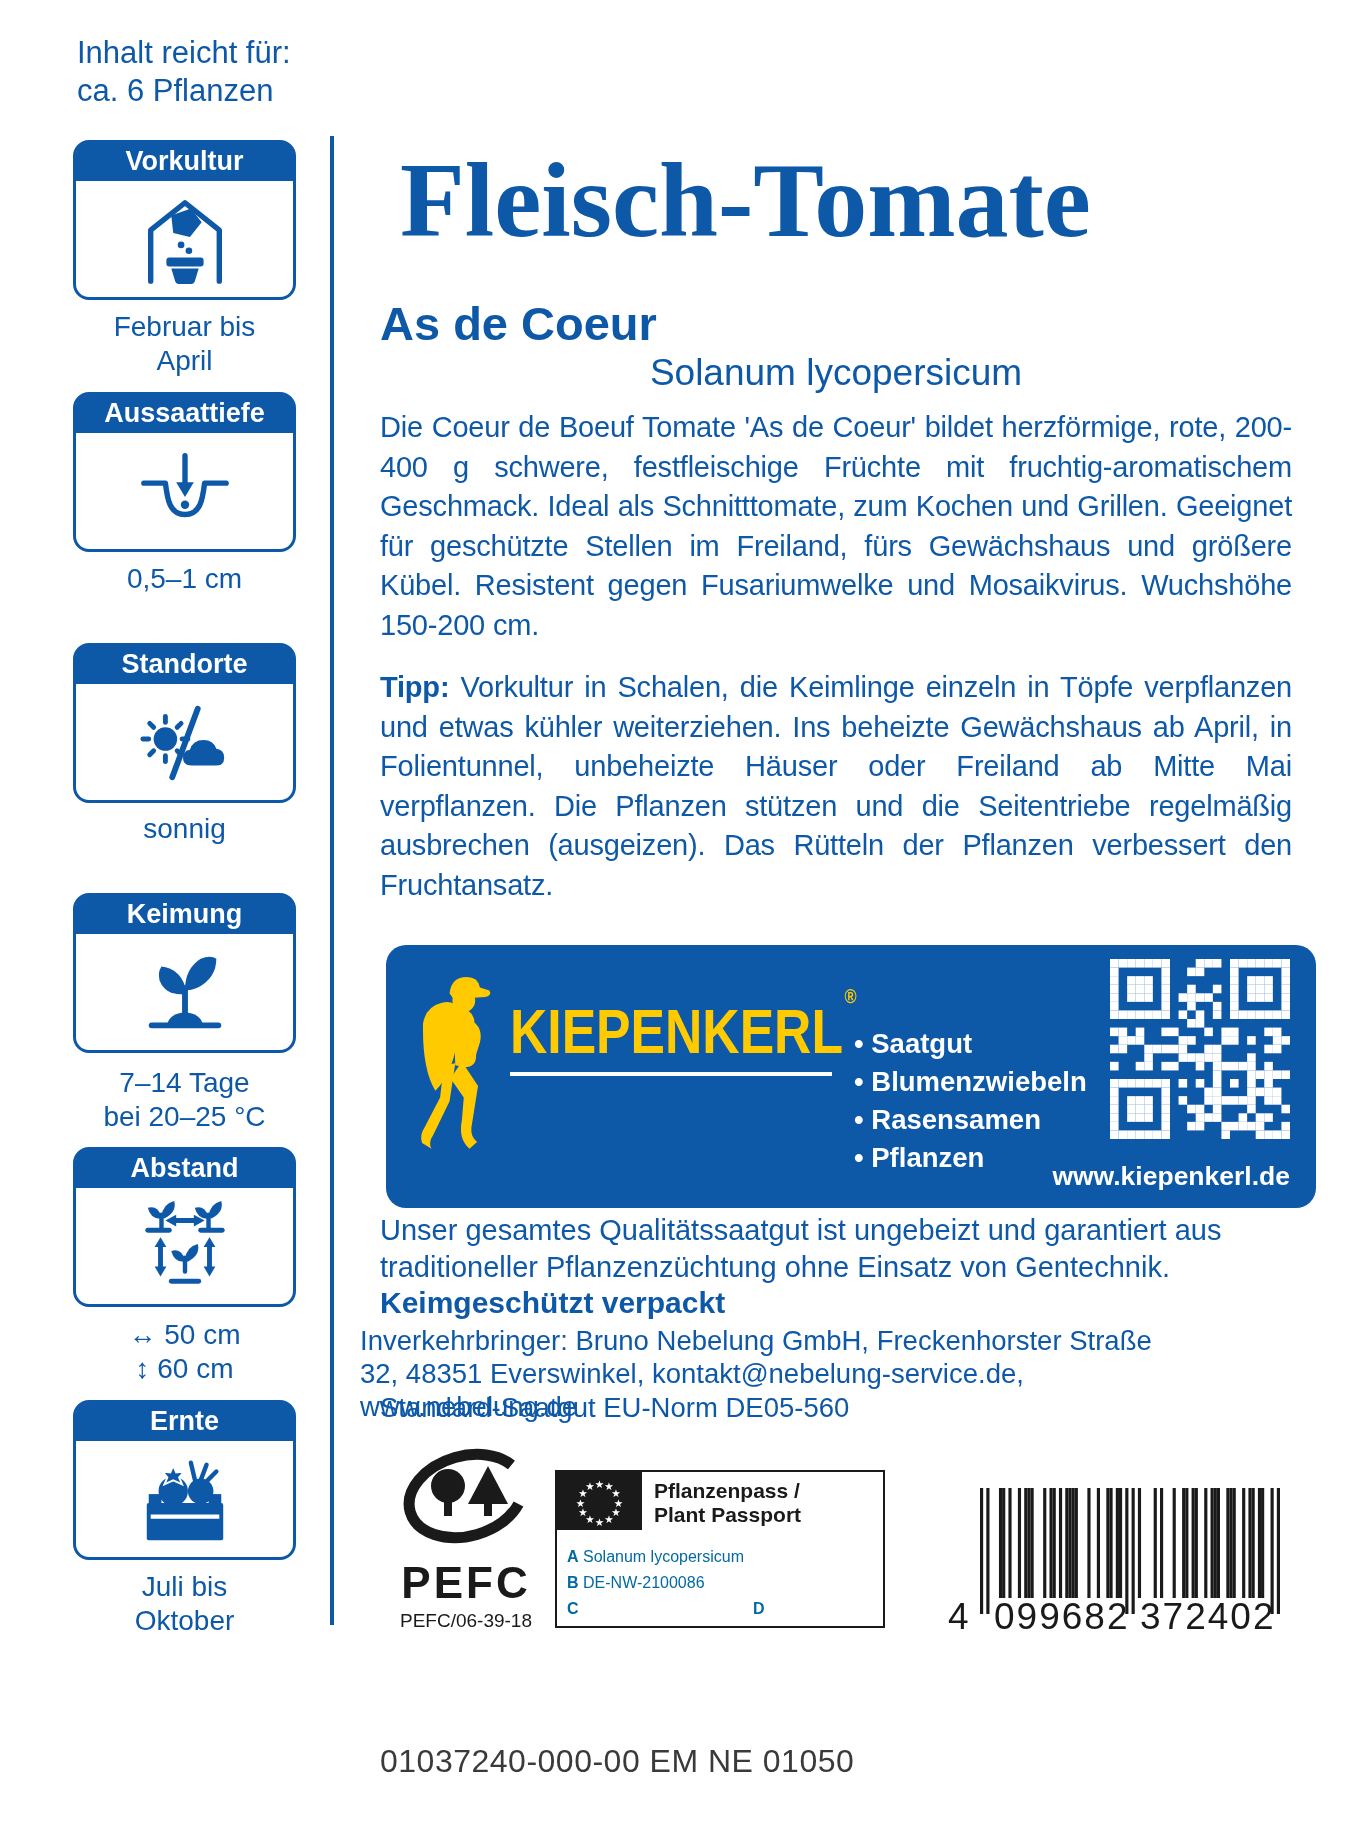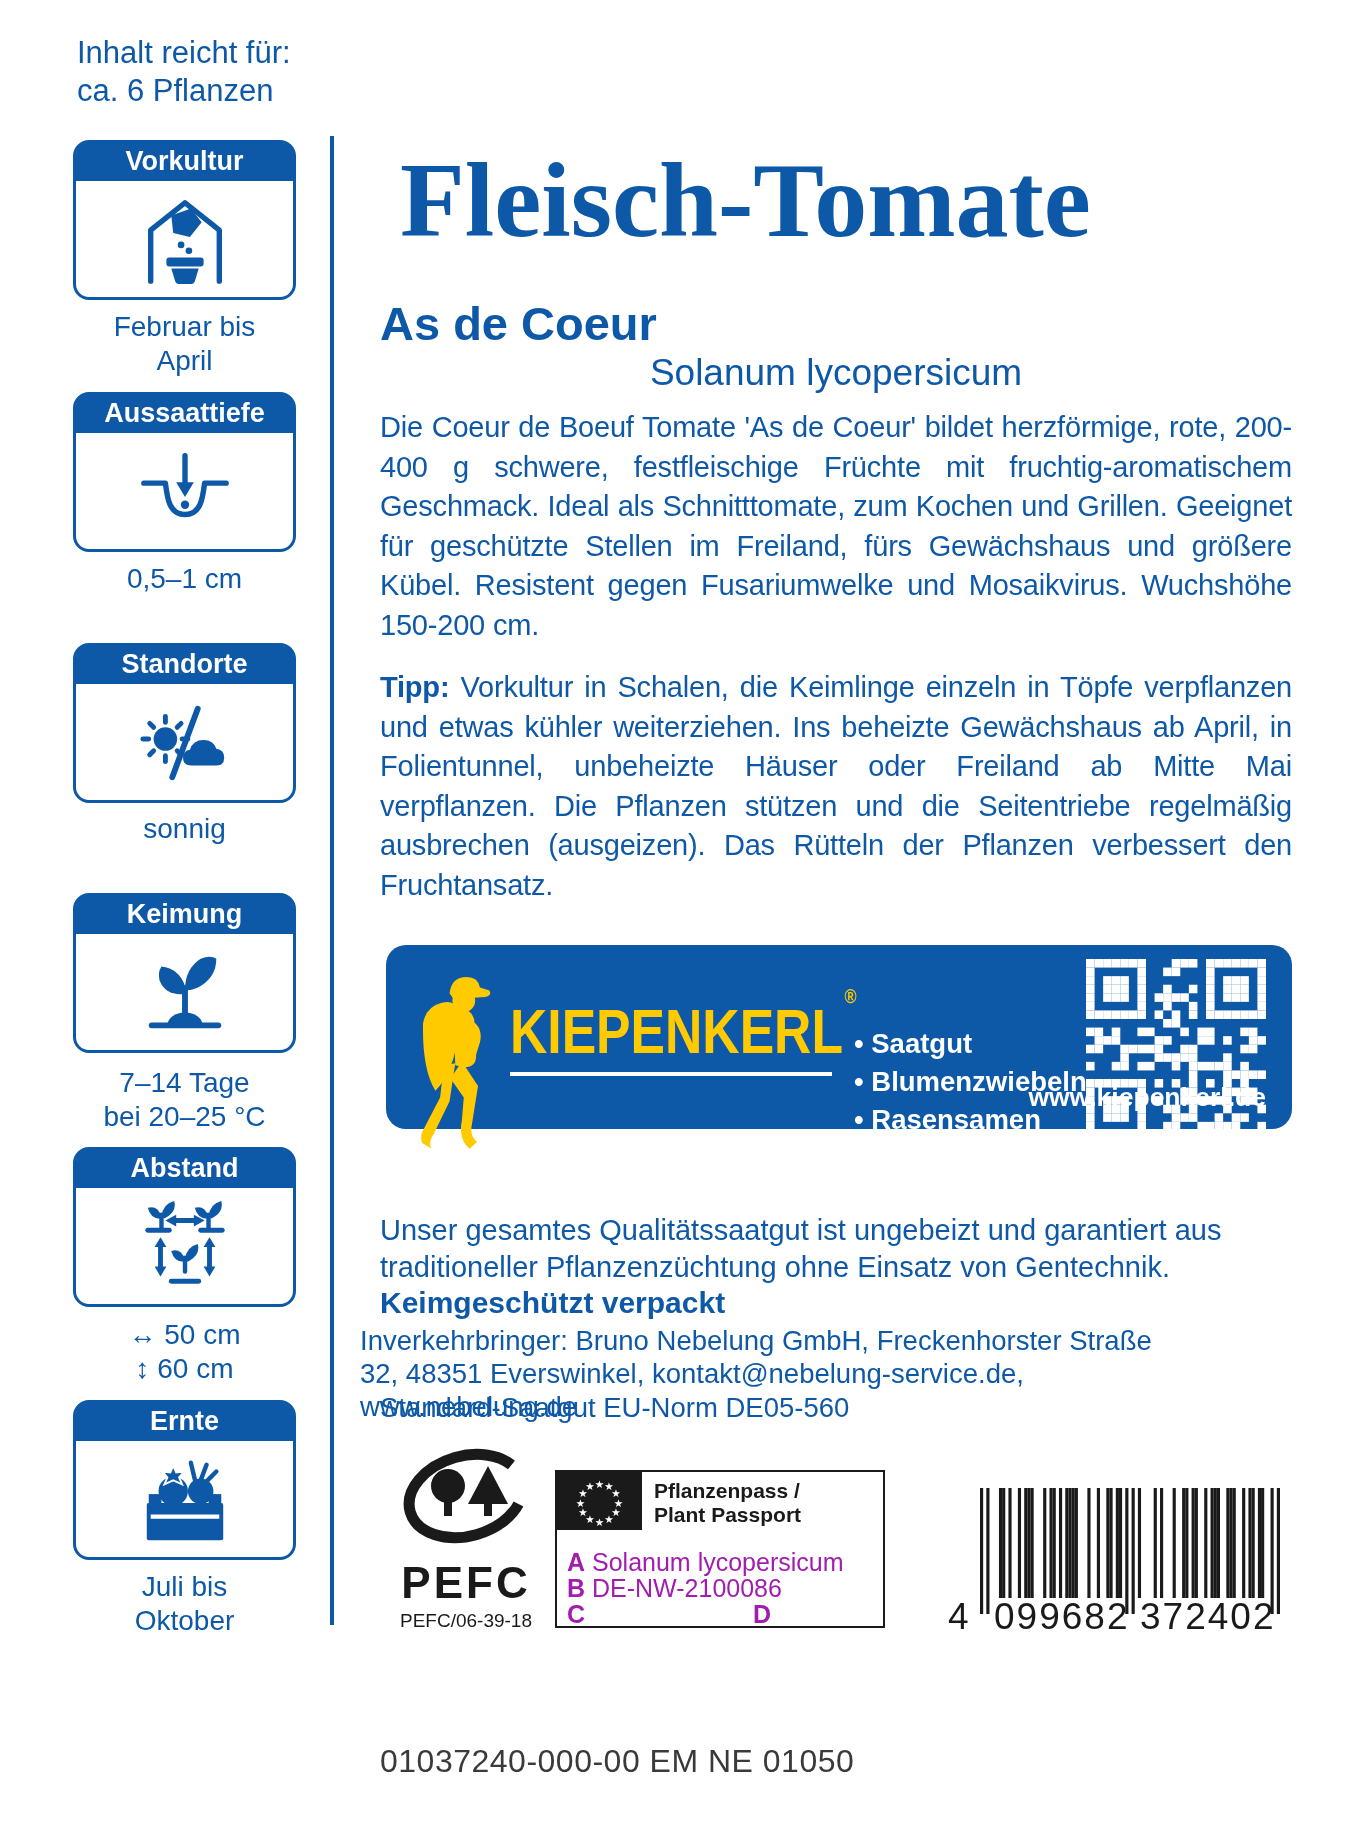--- a/index.html
+++ b/index.html
@@ -28,21 +28,21 @@
          font-size:106px;line-height:110px;color:#0e58a8;}
   .variety{left:380px;width:912px;top:296px;font-weight:bold;font-size:47px;}
   .botanical{left:380px;width:912px;top:352px;text-align:center;font-size:37px;}
   .para{left:380px;width:912px;font-size:29px;line-height:39.5px;text-align:justify;
         letter-spacing:-0.2px;color:#0e58a8;}
   .desc{top:408px;}
   .tip{top:668px;}
   .tip-label{font-weight:bold;}
 
   
-  .banner{left:386px;top:945px;width:906px;height:184px;background:#0e58a8;border-radius:20px;}
+  .banner{left:386px;top:945px;width:906px;height:263px;background:#0e58a8;border-radius:20px;padding-left:24px;}
   .kiep-figure{position:absolute;left:28px;top:16px;width:92px;height:218px;}
   .logo-block{position:absolute;left:124px;top:46px;width:322px;}
   .brand{display:inline-block;transform:scaleX(0.82);transform-origin:left center;
          color:#ffcb00;font-weight:bold;font-size:63px;line-height:66px;white-space:nowrap;}
   .brand sup{font-size:20px;position:relative;top:-28px;left:2px;}
   .logo-rule{height:4px;background:#fff;margin-top:8px;}
   .slogan{margin-top:9px;text-align:center;color:#fff;font-weight:bold;font-size:29px;}
   .products{position:absolute;left:468px;top:80px;color:#fff;font-weight:bold;
             font-size:27.5px;line-height:38px;}
   .qr{position:absolute;right:26px;top:14px;width:180px;height:180px;}
@@ -58,21 +58,21 @@
   .pefc{left:386px;top:1444px;width:160px;text-align:center;color:#1a1a1a;}
   .pefc-word{font-weight:bold;font-size:44px;letter-spacing:3px;line-height:46px;color:#1a1a1a;}
   .pefc-code{font-size:19px;margin-top:4px;color:#1a1a1a;}
 
   
   .passport{left:555px;top:1470px;width:330px;height:158px;border:2px solid #1a1a1a;
             box-sizing:border-box;background:#fff;color:#1a1a1a;}
   .eu-flag{position:absolute;left:0;top:0;width:85px;height:58px;}
   .pp-title{position:absolute;left:97px;top:7px;font-weight:bold;font-size:21px;line-height:24px;
             color:#1a1a1a;}
-  .pp-row{position:absolute;left:10px;font-size:25px;color:#a21caf;}
+  .pp-row{position:absolute;left:10px;font-size:16px;color:#0369a1;}
   .pp-label{font-weight:bold;}
 
   
   .barcode{left:946px;top:1488px;width:340px;height:158px;color:#1a1a1a;}
   .bc-lead{position:absolute;left:2px;top:108px;font-size:37px;}
   .bc-left{position:absolute;left:48px;width:122px;top:108px;font-size:37px;text-align:center;letter-spacing:2px;}
   .bc-right{position:absolute;left:194px;width:122px;top:108px;font-size:37px;text-align:center;letter-spacing:2px;}
 
   .footer-code{left:380px;width:610px;top:1743px;text-align:left;font-size:32px;
                color:#3a3a39;letter-spacing:0.5px;}

